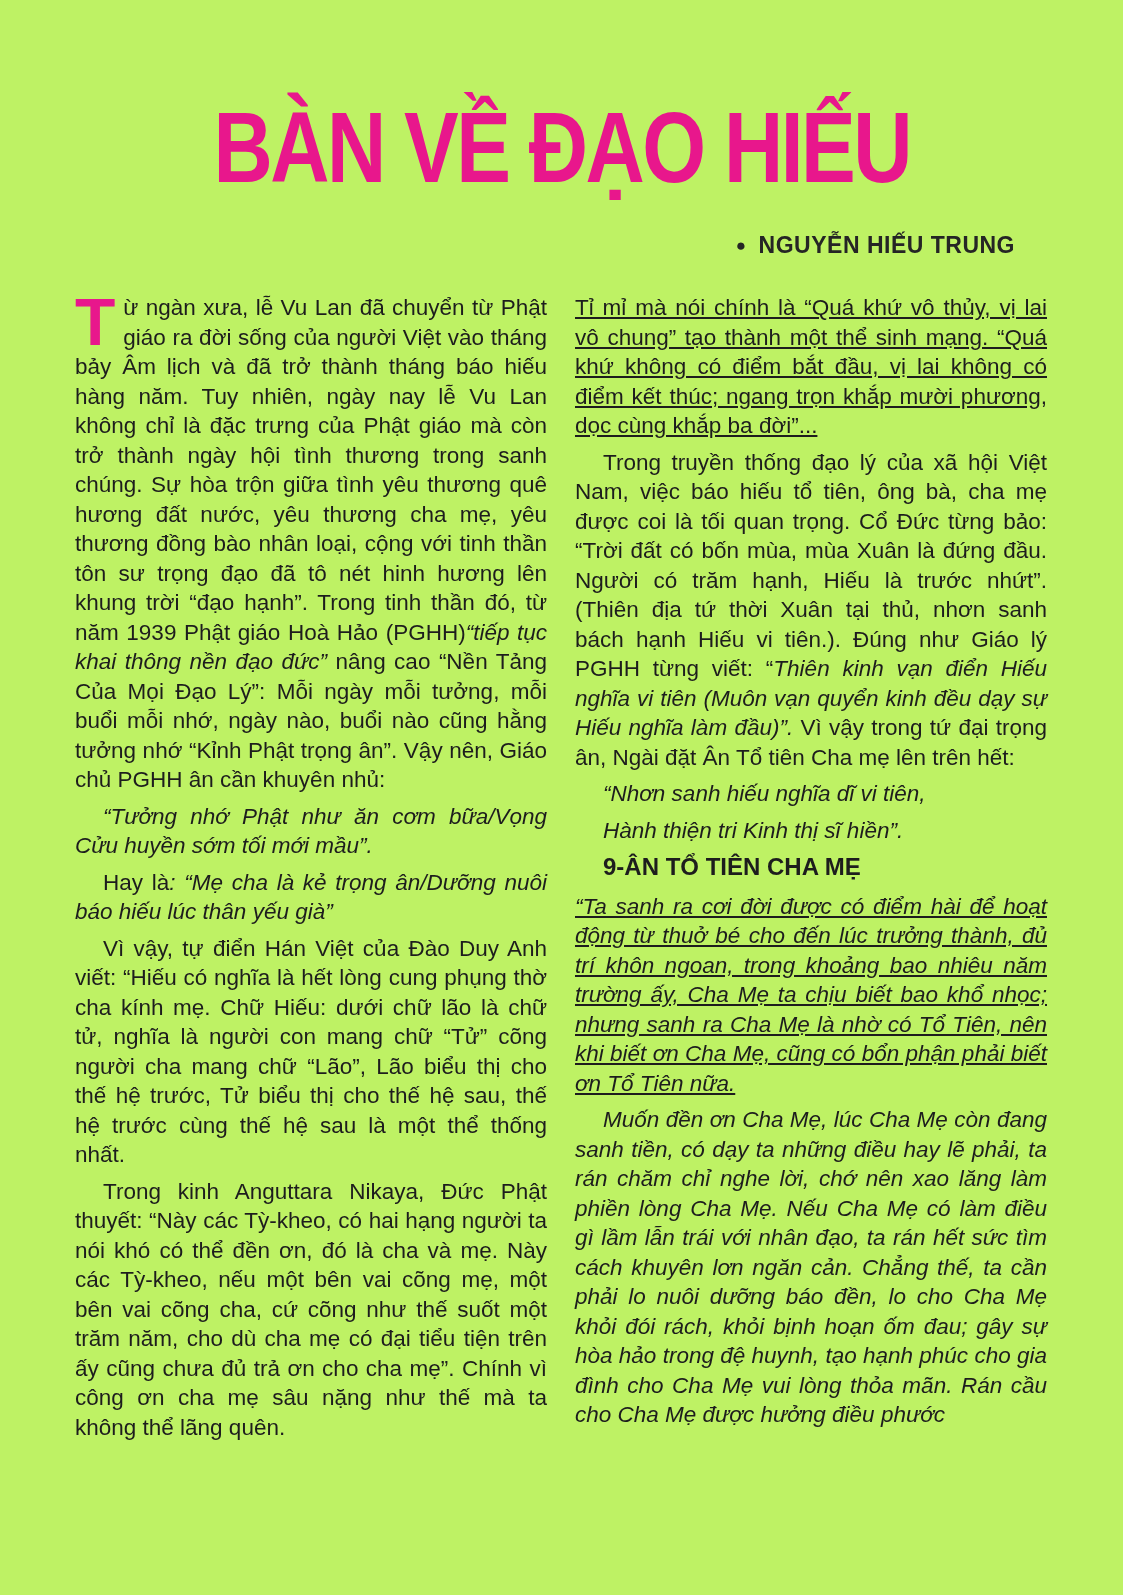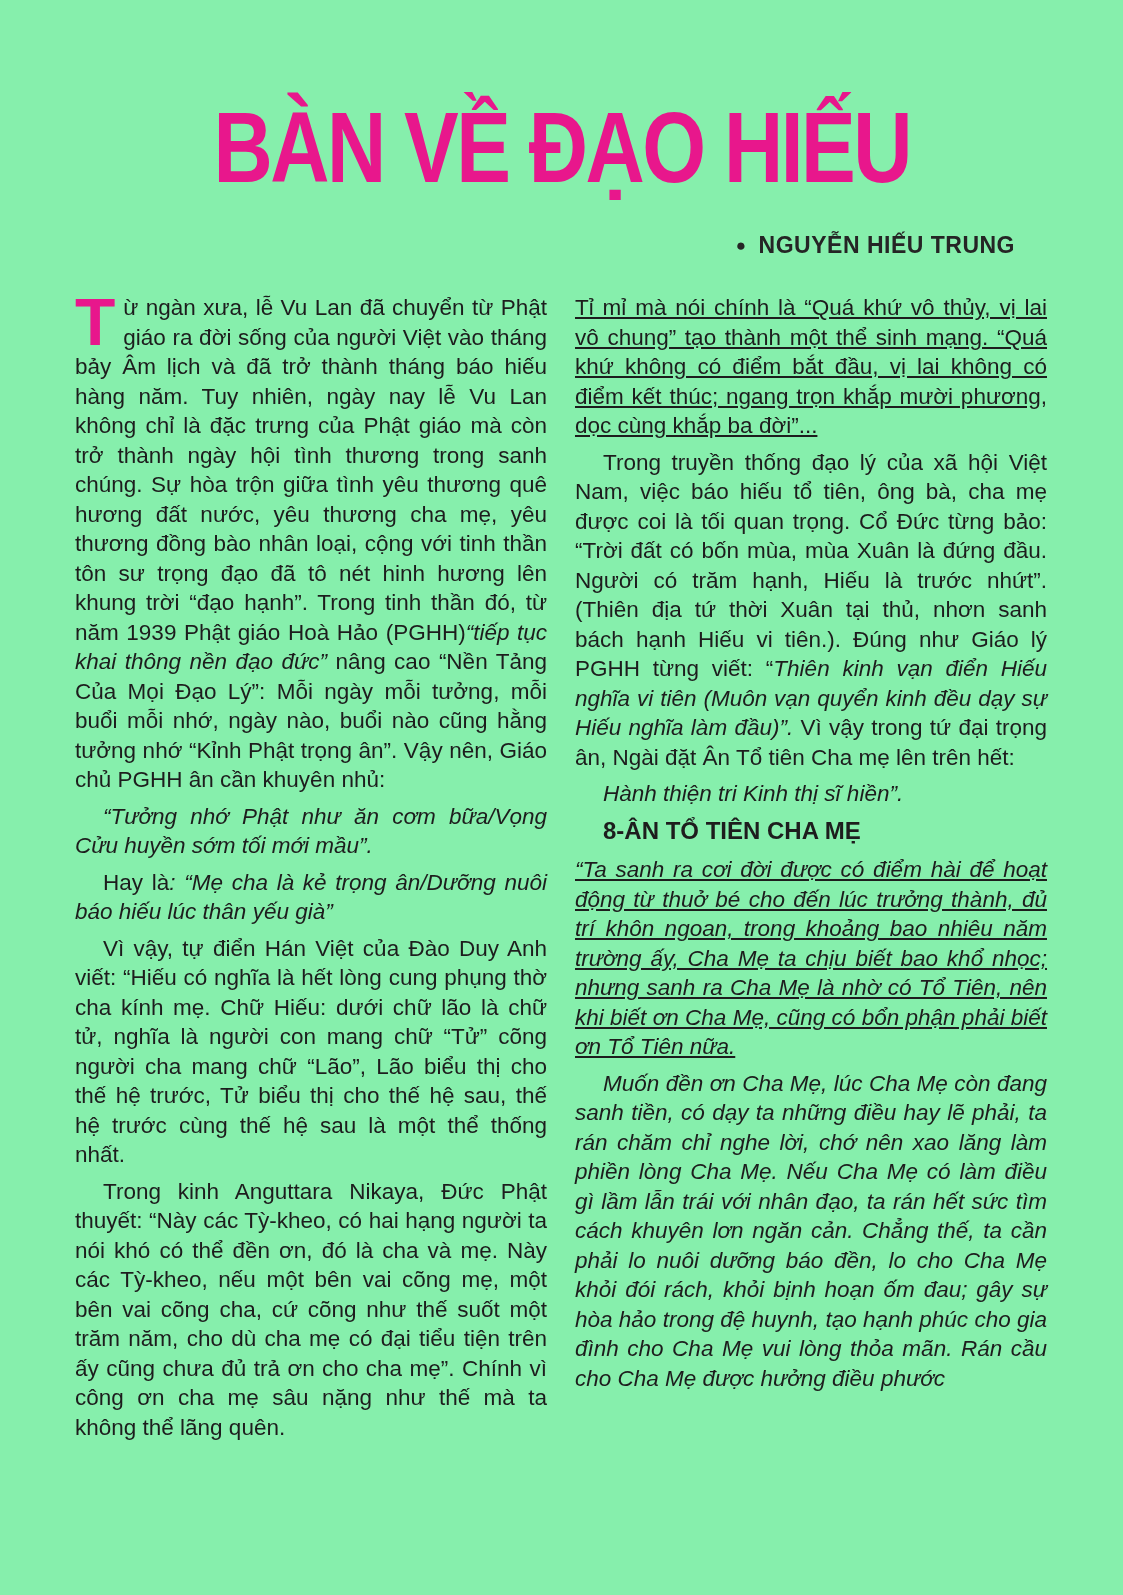--- a/index.html
+++ b/index.html
@@ -1,19 +1,19 @@
 <!DOCTYPE html>
 <html><head>
 <meta charset="utf-8">
 <style>
   html,body{margin:0;padding:0;background:#ffffff;}
   .page{
     position:relative;
     width:1123px;height:1595px;
-    background:#86efac;
+    background:#bef264;
     font-family:"Liberation Sans", sans-serif;
     color:#1d1d1d;
     overflow:hidden;
   }
   .title-wrap{ text-align:center; padding-top:96px; }
   .title{
     display:inline-block;
     font-size:100px; line-height:1.02;
     font-weight:bold;
     color:#E8178C;
@@ -93,22 +93,23 @@
       </p>
       <p>Vì vậy, tự điển Hán Việt của Đào Duy Anh viết: “Hiếu có nghĩa là hết lòng cung phụng thờ cha kính mẹ. Chữ Hiếu: dưới chữ lão là chữ tử, nghĩa là người con mang chữ “Tử” cõng người cha mang chữ “Lão”, Lão biểu thị cho thế hệ trước, Tử biểu thị cho thế hệ sau, thế hệ trước cùng thế hệ sau là một thể thống nhất.</p>
       <p>Trong kinh Anguttara Nikaya, Đức Phật thuyết: “Này các Tỳ-kheo, có hai hạng người ta nói khó có thể đền ơn, đó là cha và mẹ. Này các Tỳ-kheo, nếu một bên vai cõng mẹ, một bên vai cõng cha, cứ cõng như thế suốt một trăm năm, cho dù cha mẹ có đại tiểu tiện trên ấy cũng chưa đủ trả ơn cho cha mẹ”. Chính vì công ơn cha mẹ sâu nặng như thế mà ta không thể lãng quên.</p>
     </div>
 
     <div class="col">
       <p class="no-indent">Tỉ mỉ mà nói chính là “Quá khứ vô thủy, vị lai vô chung” tạo thành một thể sinh mạng. “Quá khứ không có điểm bắt đầu, vị lai không có điểm kết thúc; ngang trọn khắp mười phương, dọc cùng khắp ba đời”...</p>
       <p>
         <span>Trong truyền thống đạo lý của xã hội Việt Nam, việc báo hiếu tổ tiên, ông bà, cha mẹ được coi là tối quan trọng. Cổ Đức từng bảo: “Trời đất có bốn mùa, mùa Xuân là đứng đầu. Người có trăm hạnh, Hiếu là trước nhứt”. (Thiên địa tứ thời Xuân tại thủ, nhơn sanh bách hạnh Hiếu vi tiên.). Đúng như Giáo lý PGHH từng viết: “</span><span class="italic">Thiên kinh vạn điển Hiếu nghĩa vi tiên (Muôn vạn quyển kinh đều dạy sự Hiếu nghĩa làm đầu)”.</span><span> Vì vậy trong tứ đại trọng ân, Ngài đặt Ân Tổ tiên Cha mẹ lên trên hết:</span>
       </p>
+      <p class="verse">“Nhơn sanh hiếu nghĩa dĩ vi tiên,</p>
       <p class="verse">Hành thiện tri Kinh thị sĩ hiền”.</p>
-      <p class="heading">8-ÂN TỔ TIÊN CHA MẸ</p>
+      <p class="heading">9-ÂN TỔ TIÊN CHA MẸ</p>
       <p class="italic no-indent">“Ta sanh ra cơi đời được có điểm hài để hoạt động từ thuở bé cho đến lúc trưởng thành, đủ trí khôn ngoan, trong khoảng bao nhiêu năm trường ấy, Cha Mẹ ta chịu biết bao khổ nhọc; nhưng sanh ra Cha Mẹ là nhờ có Tổ Tiên, nên khi biết ơn Cha Mẹ, cũng có bổn phận phải biết ơn Tổ Tiên nữa.</p>
       <p class="italic">Muốn đền ơn Cha Mẹ, lúc Cha Mẹ còn đang sanh tiền, có dạy ta những điều hay lẽ phải, ta rán chăm chỉ nghe lời, chớ nên xao lăng làm phiền lòng Cha Mẹ. Nếu Cha Mẹ có làm điều gì lầm lẫn trái với nhân đạo, ta rán hết sức tìm cách khuyên lơn ngăn cản. Chẳng thế, ta cần phải lo nuôi dưỡng báo đền, lo cho Cha Mẹ khỏi đói rách, khỏi bịnh hoạn ốm đau; gây sự hòa hảo trong đệ huynh, tạo hạnh phúc cho gia đình cho Cha Mẹ vui lòng thỏa mãn. Rán cầu cho Cha Mẹ được hưởng điều phước</p>
     </div>
 
   </div>
 
 
 </div>
 
 </body></html>

